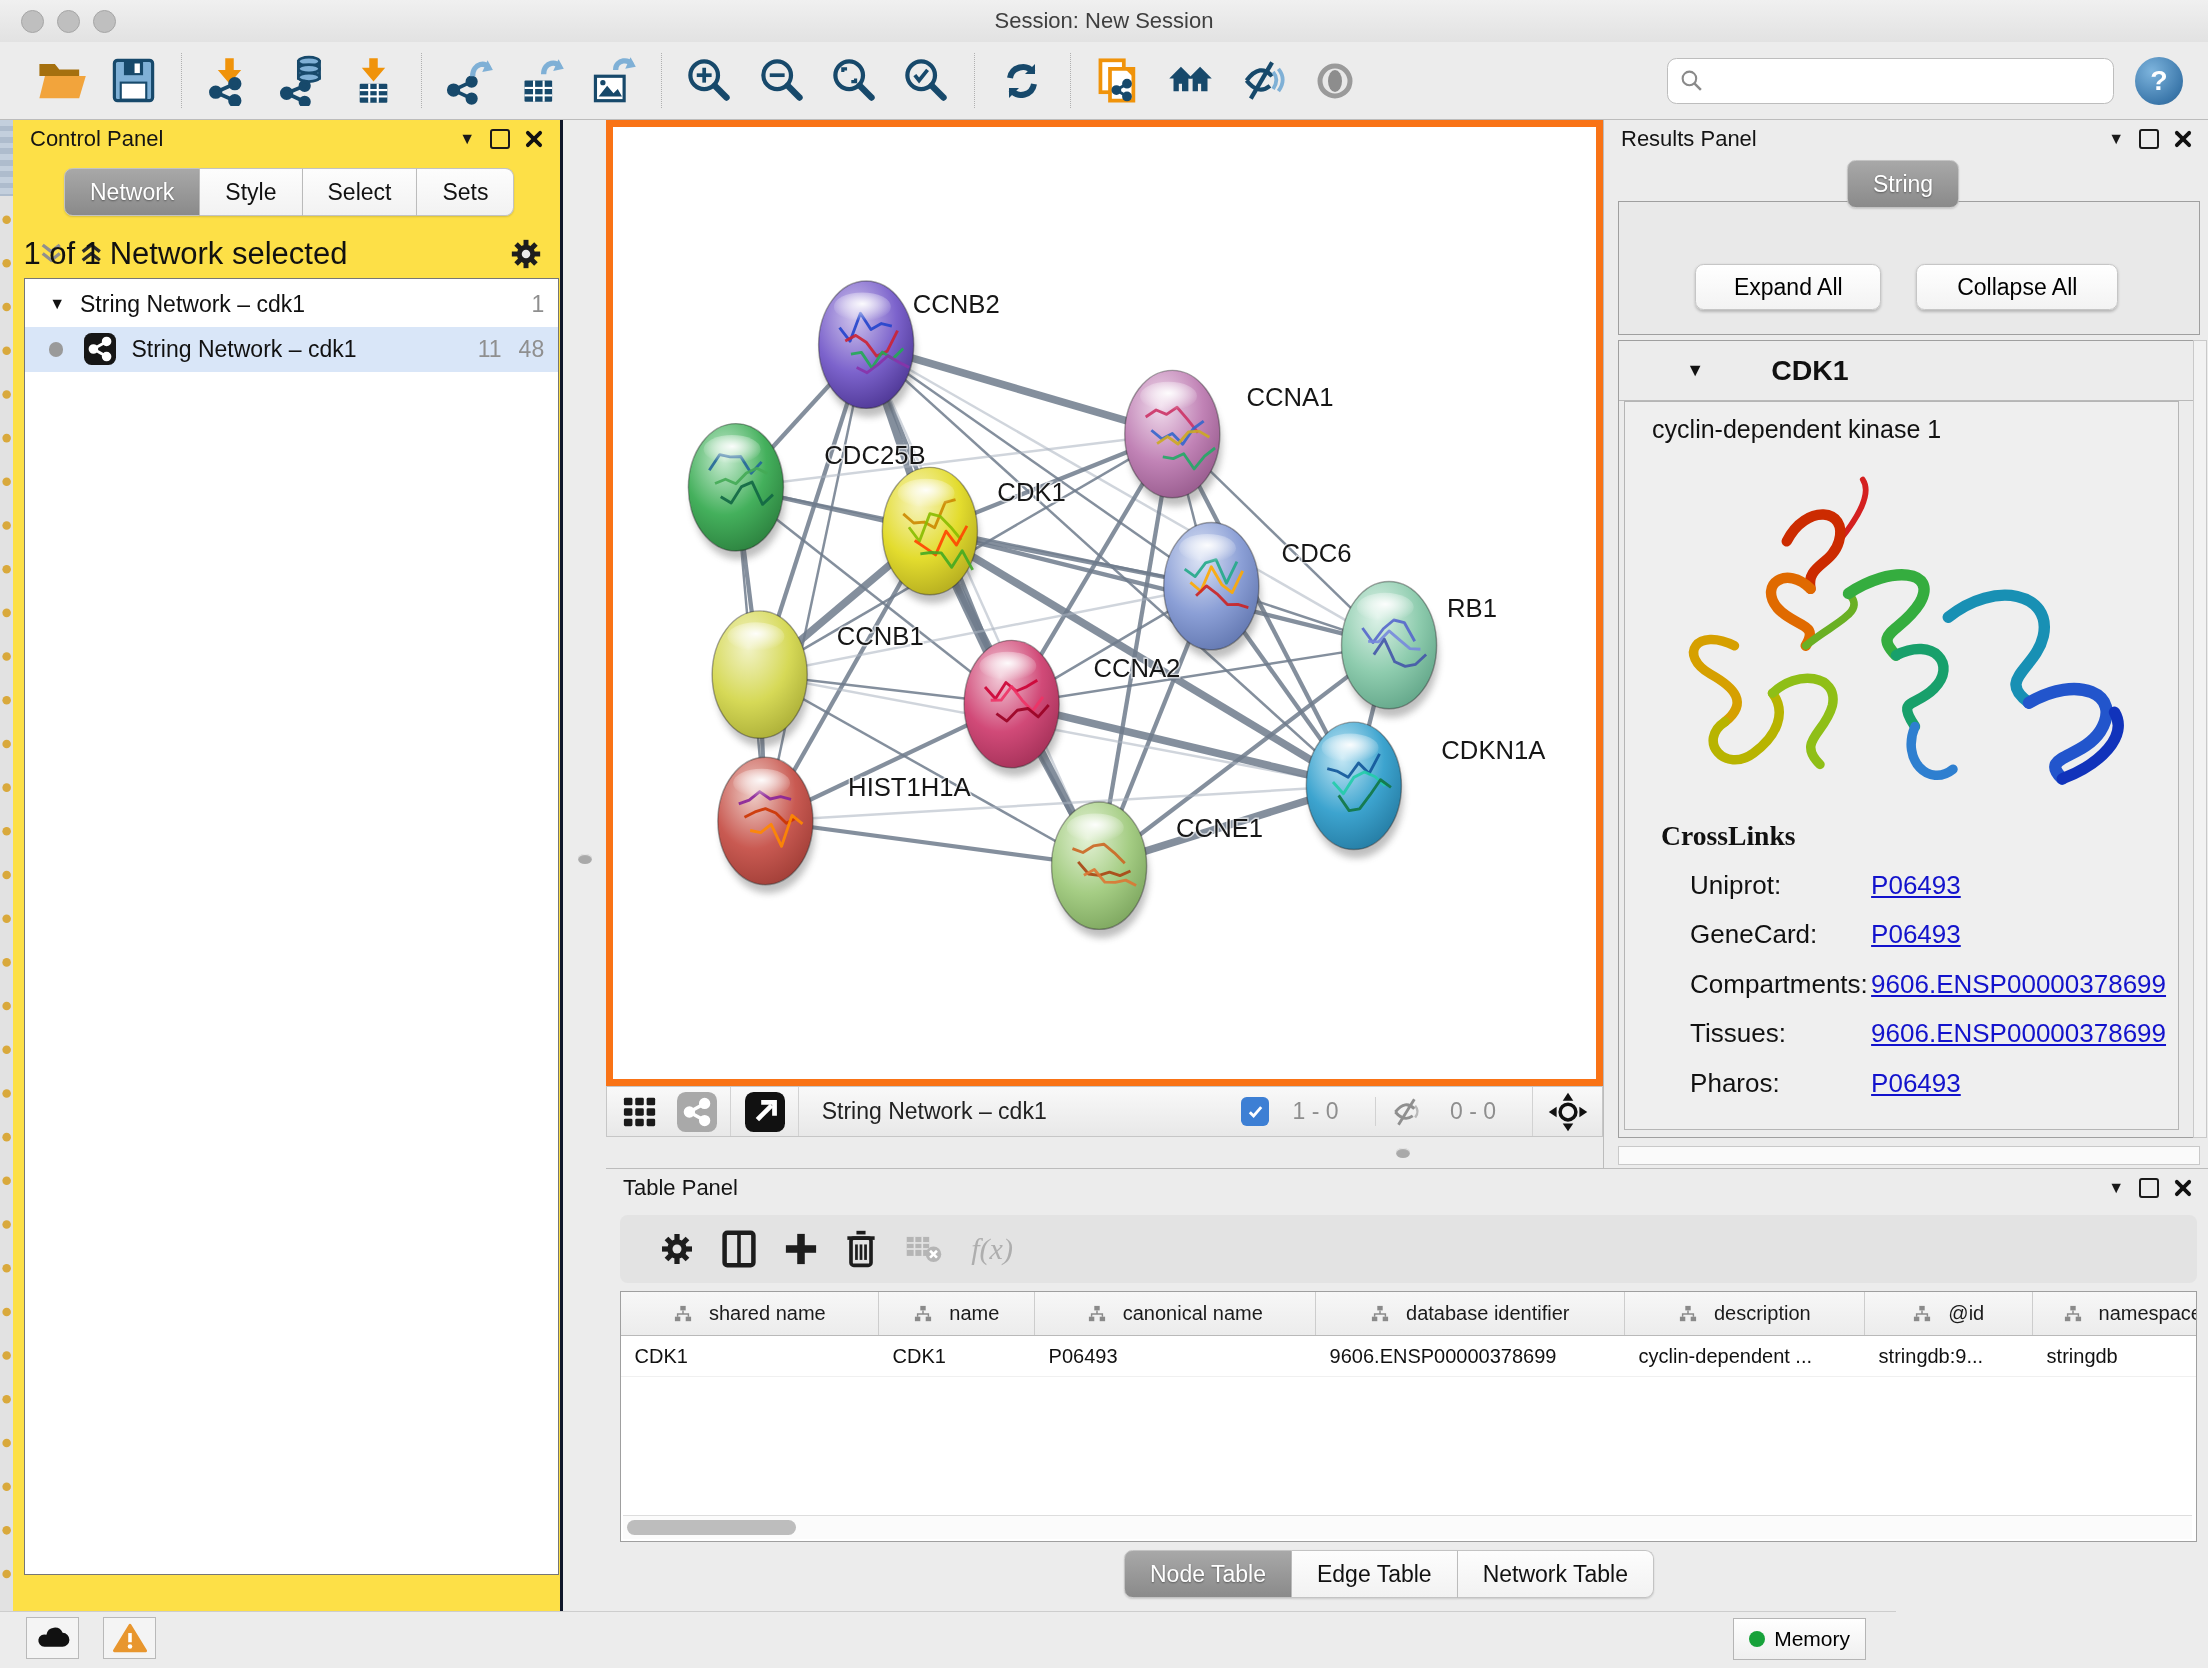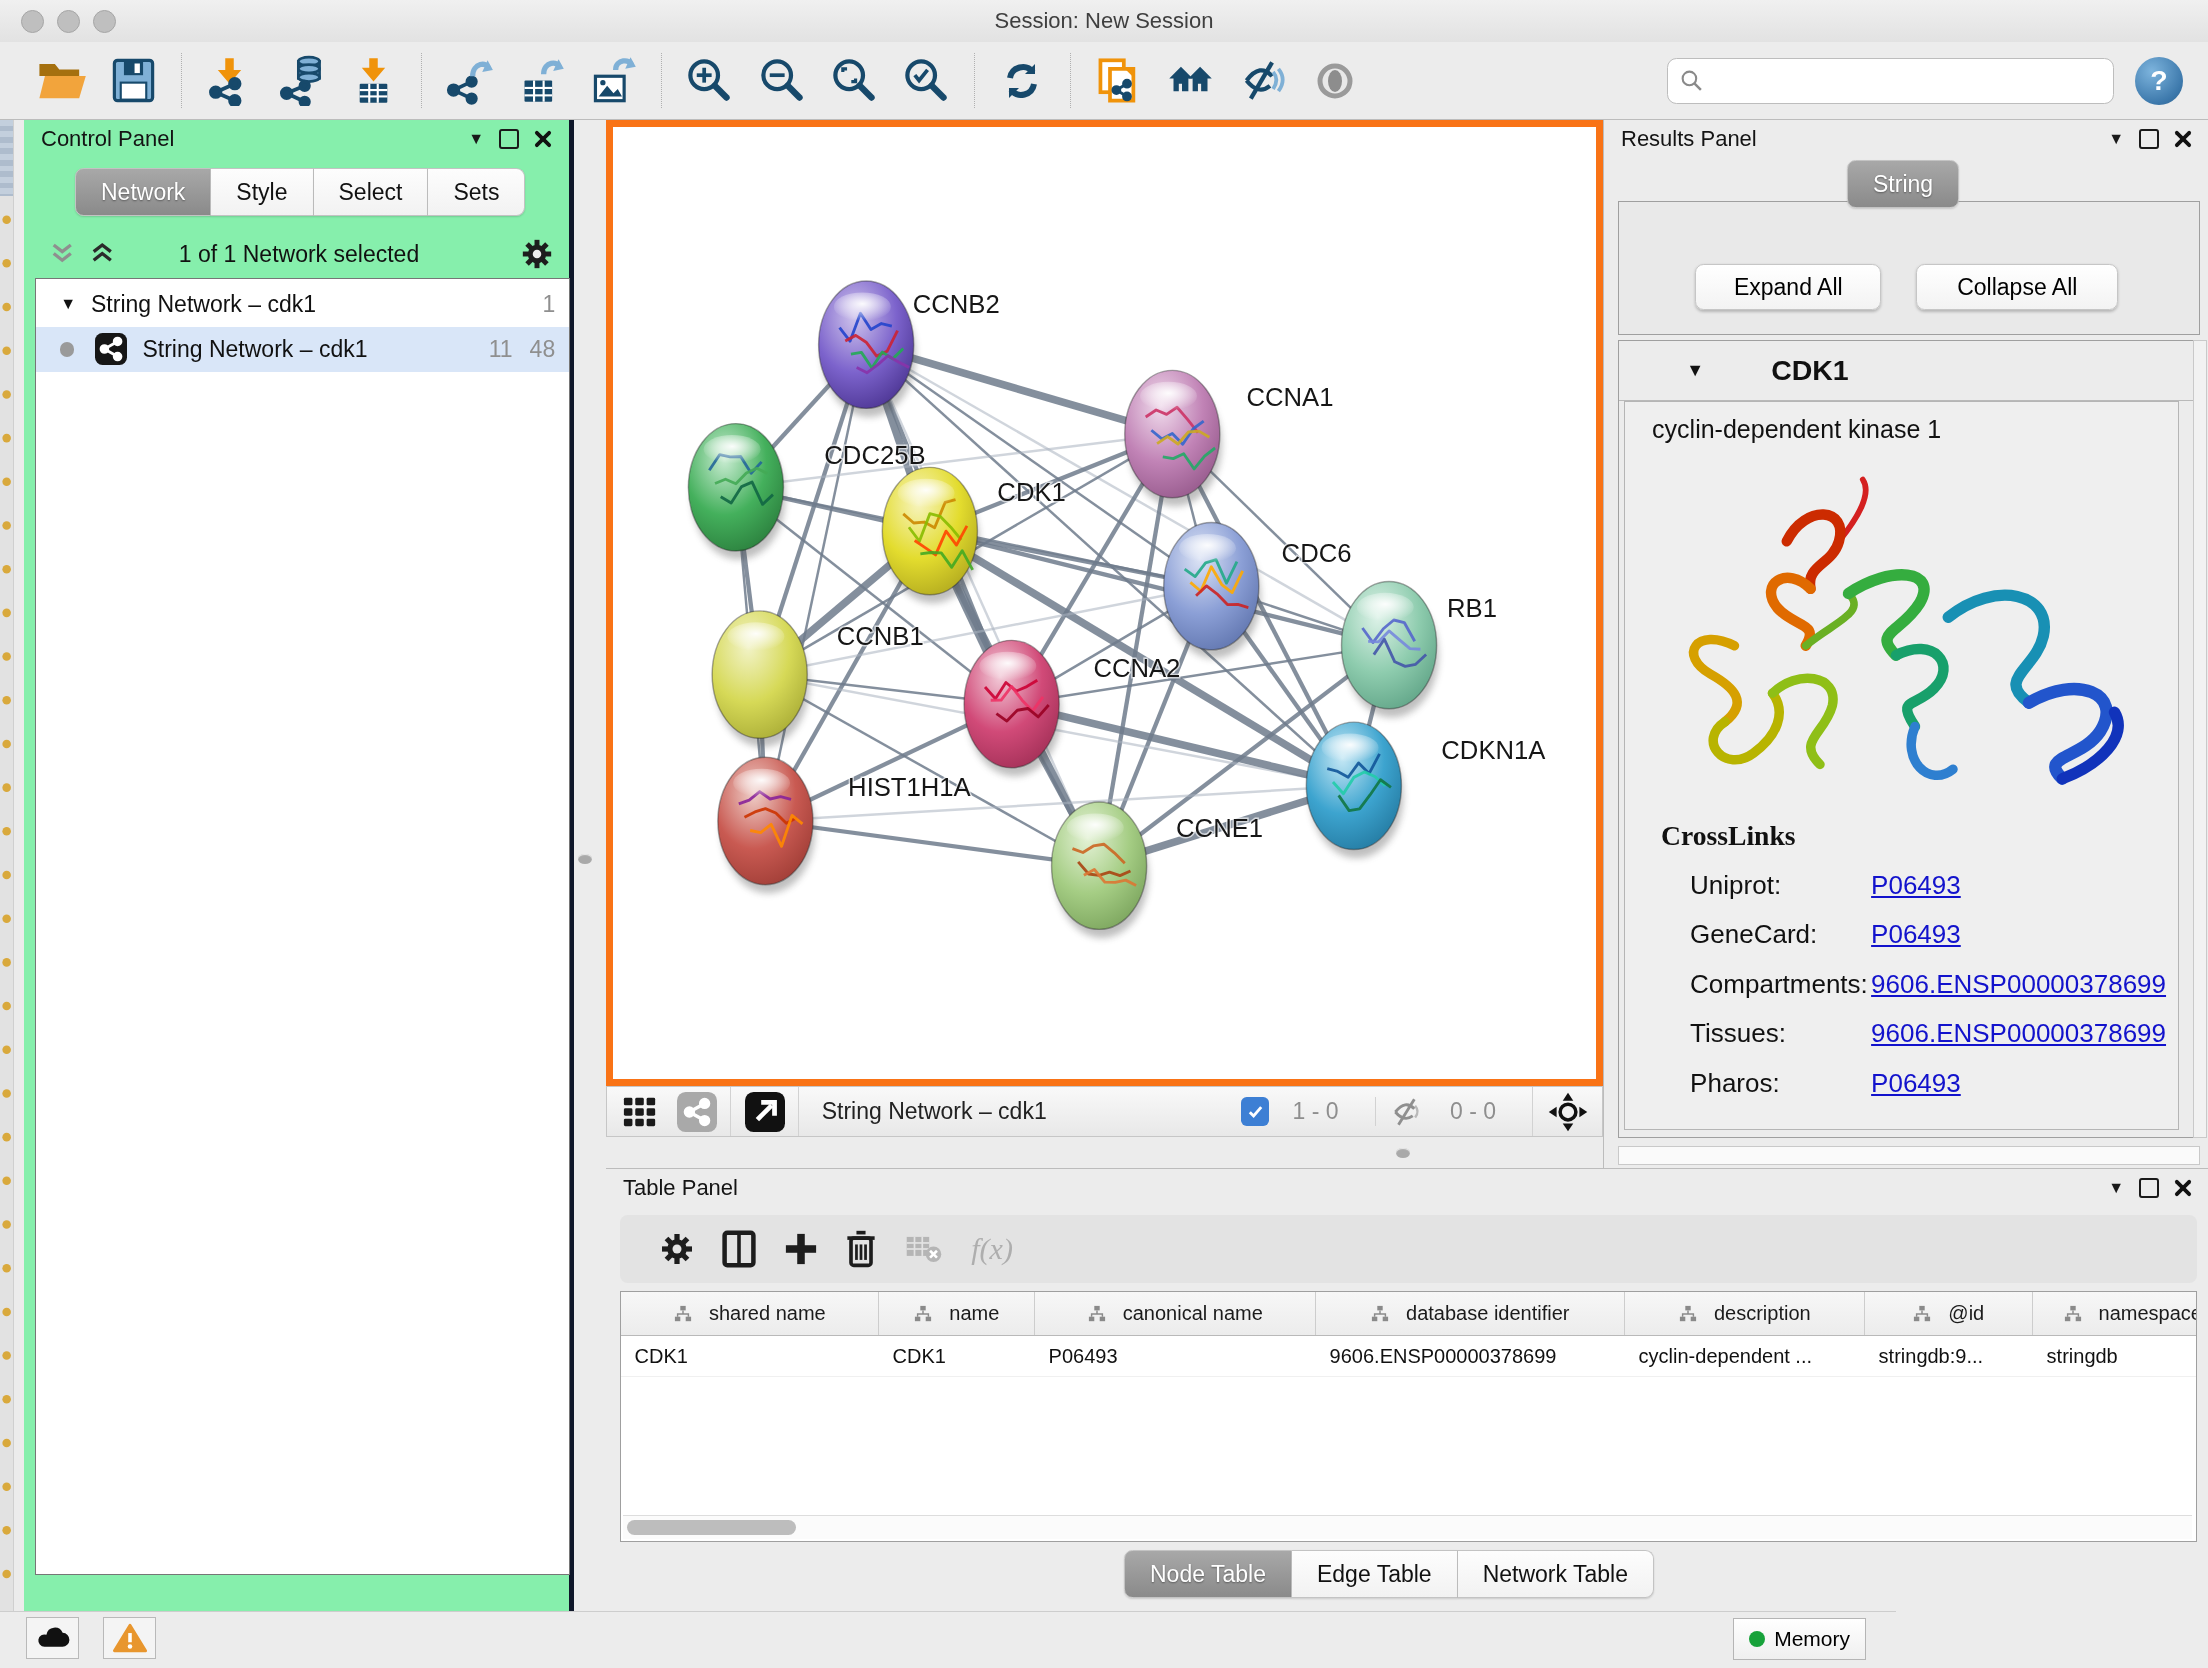--- a/index.html
+++ b/index.html
@@ -36,24 +36,24 @@
        font-size:23px;color:#111;cursor:pointer;box-shadow:0 1px 1.9px rgba(0,0,0,.15)}
   .seg:first-child{border-left-width:1px;border-radius:8.6px 0 0 8.6px}
   .seg:last-child{border-radius:0 8.6px 8.6px 0}
   .seg.only{border-radius:8.6px}
   .seg.sel{background:linear-gradient(#a8a8a8,#8a8a8a);color:#fff;text-shadow:0 1px 1.9px rgba(0,0,0,.4)}
   
   #leftstrip{left:0;top:120px;width:13.3px;height:1491px;background:#e2e2e2;border-right:1px solid #cfcfcf}
   #leftstrip .blue{position:absolute;left:0;top:0;width:100%;height:76px;
      background:repeating-linear-gradient(#c3cfdd 0 5.7px,#aebccd 5.7px 11.4px)}
   
-  #controlpanel{left:24px;top:120px;width:550px;height:1491px;background:#86efac;border-right:5px solid #0f172a;box-sizing:border-box}
+  #controlpanel{left:13px;top:120px;width:550px;height:1491px;background:#fde047;border-right:3px solid #0f172a;box-sizing:border-box}
   #cp-tabs{position:absolute;left:51px;top:48px}
   #cp-status{position:absolute;left:10.5px;top:112px;width:529px;height:44px;display:flex;align-items:center}
-  #cp-status .txt{position:absolute;left:0;width:100%;text-align:center;font-size:23px}
+  #cp-status .txt{position:absolute;left:0;width:100%;font-size:31px}
   #cp-tree{position:absolute;left:10.5px;top:158px;width:535px;height:1297px;background:#fff;
            border:1.9px solid #767676;box-sizing:border-box}
   .treerow{height:45px;display:flex;align-items:center;font-size:23px;padding:0 13.3px;box-sizing:border-box}
   .treerow.sel{background:#d9e6f8}
   .treerow .cnt{color:#8f8f8f;margin-left:17px}
   
   #netcanvas{left:606px;top:120px;width:997px;height:966px;background:#fff;border:7px solid #f97316;box-sizing:border-box}
   #netbar{left:606px;top:1086px;width:997px;height:51px;background:linear-gradient(#f9f9f9,#e8e8e8);
           border:1px solid #c6c6c6;box-sizing:border-box;display:flex;align-items:center;font-size:23px}
   .nb-sep{width:0;height:100%;border-left:1px solid #d2d2d2;margin:0 13.3px}

